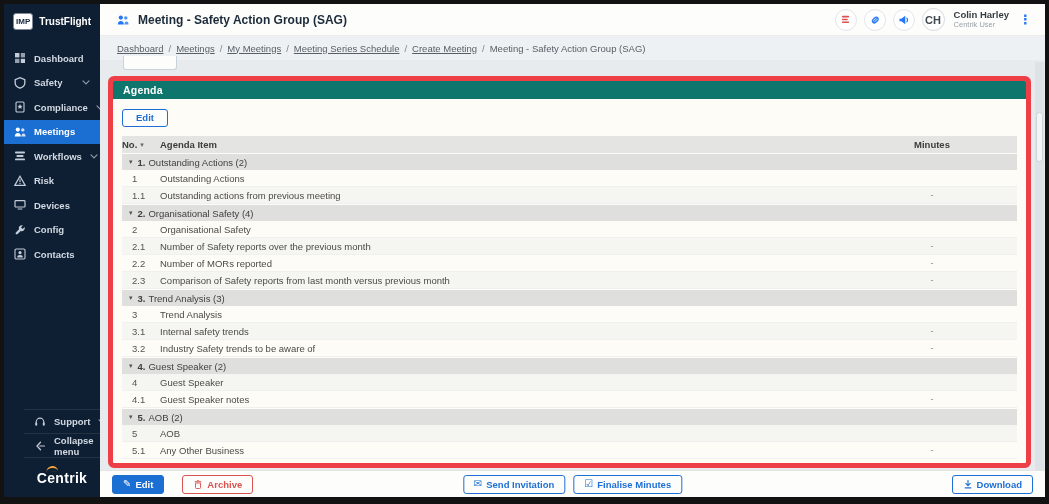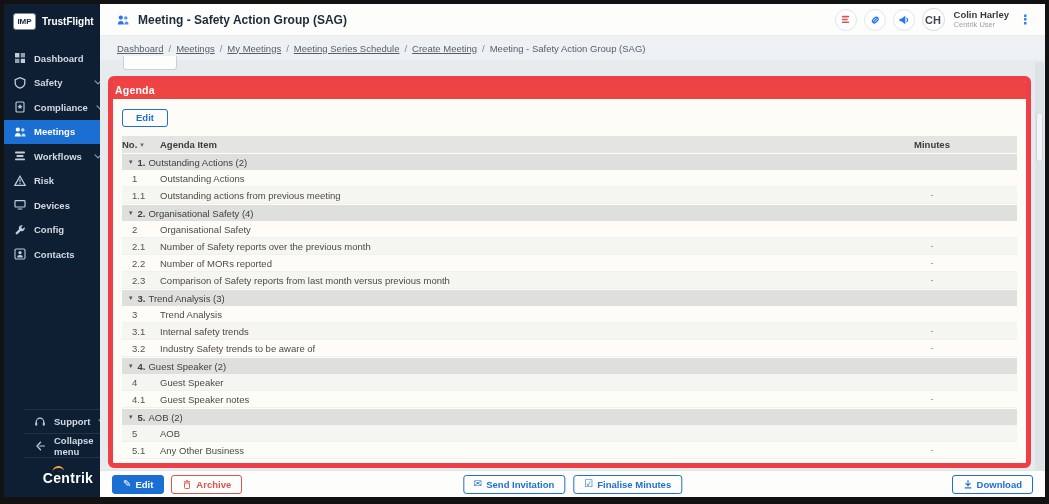--- a/index.html
+++ b/index.html
@@ -1,20 +1,20 @@
 <!DOCTYPE html>
 <html><head>
 <meta charset="utf-8">
 <style>
   * { margin:0; padding:0; box-sizing:border-box; }
   body { font-family:"Liberation Sans","DejaVu Sans",sans-serif; background:#333; }
   .frame { position:relative; width:1049px; height:504px; background:#121212; overflow:hidden; }
 
   
-  .sidebar { position:absolute; left:4px; top:4px; width:108px; bottom:7px; background:#0e1e33; color:#ccd4de; }
+  .sidebar { position:absolute; left:4px; top:4px; width:96px; bottom:7px; background:#0e1e33; color:#ccd4de; }
   .brandrow { height:34px; display:flex; align-items:center; gap:6px; padding:0 9px; }
   .imp-badge { width:23px; height:17px; background:#fff; border:1px solid #7e8899; border-radius:3px;
                color:#16263c; font-size:8px; font-weight:bold; display:flex; align-items:center; justify-content:center; }
   .brandname { color:#fff; font-size:10px; font-weight:bold; }
   .nav { margin-top:8px; }
   .nav-item { height:24.5px; display:flex; align-items:center; gap:8px; padding:0 10px; font-size:9.5px; font-weight:600; color:#d2d9e2; cursor:default; }
   .nav-item .icon { width:12px; height:12px; display:flex; align-items:center; justify-content:center; color:#c3ccd8; }
   .nav-item.active { background:#1b6ed2; color:#fff; }
   .nav-item.active .icon { color:#fff; }
   .chev { margin-left:auto; color:#8d98a7; display:flex; }
@@ -46,22 +46,22 @@
   .crumb { text-decoration:underline; color:#565e66; }
   .crumb.current { text-decoration:none; }
   .crumb-sep { margin:0 5px; color:#7d858c; }
 
   
   .content { position:absolute; left:100px; top:60px; width:945px; height:410px; background:#e7ebed; }
   .partial-box { position:absolute; left:23px; top:-4px; width:54px; height:14px; background:#fdfdfb;
                  border:1px solid #c7d2da; border-top:none; border-radius:0 0 3px 3px; }
   .highlight { position:absolute; left:8px; top:16px; width:923px; height:392px; border:5px solid #ee3e46;
                border-radius:6px; background:#fdfcf7; overflow:hidden; }
-  .agenda-header { height:18px; background:#ef4444; color:#fff; font-size:10.5px; font-weight:bold;
-                   display:flex; align-items:center; padding-left:2px; letter-spacing:.2px; }
+  .agenda-header { height:18px; background:#0f766e; color:#fff; font-size:10.5px; font-weight:bold;
+                   display:flex; align-items:center; padding-left:10px; letter-spacing:.2px; }
   .card-body { padding:8px 9px 0 9px; }
   .edit-btn { display:inline-block; padding:2px 13px 3px; font-size:9.5px; font-weight:bold; color:#1d6fd6;
               border:1px solid #1d6fd6; border-radius:3px; background:#fdfdfb; font-family:inherit; }
 
   .agenda-table { margin-top:9px; font-size:9.5px; }
   .thead { display:flex; align-items:center; height:17px; background:#e4e4e2; color:#3c3c3a; font-weight:bold; }
   .col-no { width:38px; display:flex; align-items:center; gap:3px; }
   .col-item { flex:1; }
   .col-min { width:170px; text-align:center; }
   .sort-caret { font-size:7px; color:#6b6b69; }
@@ -78,21 +78,21 @@
   .scrollbar { position:absolute; left:1035px; top:62px; width:9px; height:435px; background:#dde2e6; }
   .scroll-thumb { position:absolute; left:1px; right:1px; top:50px; height:50px; background:#f2f4f6;
                   border:1px solid #cdd4d9; border-radius:4px; }
 
   
   .actionbar { position:absolute; left:100px; top:470px; width:945px; height:27px; background:#fdfdfb;
                border-top:1px solid #e4e4e2; display:flex; align-items:center; padding:0 12px; gap:7px; }
   .btn { display:inline-flex; align-items:center; gap:4px; font-size:9.5px; font-weight:bold; border-radius:3px;
          padding:3px 10px; font-family:inherit; }
   .btn-primary { background:#1b6ed2; color:#fff; border:1px solid #1b6ed2; }
-  .btn-danger { background:#fdfdfb; color:#d9534f; border:1px solid #d9534f; }
+  .btn-danger { background:#fdfdfb; color:#d9534f; border:1px solid #d9534f;margin-left:11px; }
   .btn-outline { background:#fdfdfb; color:#1d6fd6; border:1px solid #1d6fd6; }
   .center-group { position:absolute; left:50%; transform:translateX(-50%); display:flex; gap:8px; }
   .push-right { margin-left:auto; }
   .btn .glyph { font-size:10px; line-height:1; }
   .btn svg { display:block; }
 </style>
 </head>
 <body>
 
 <div class="frame">

